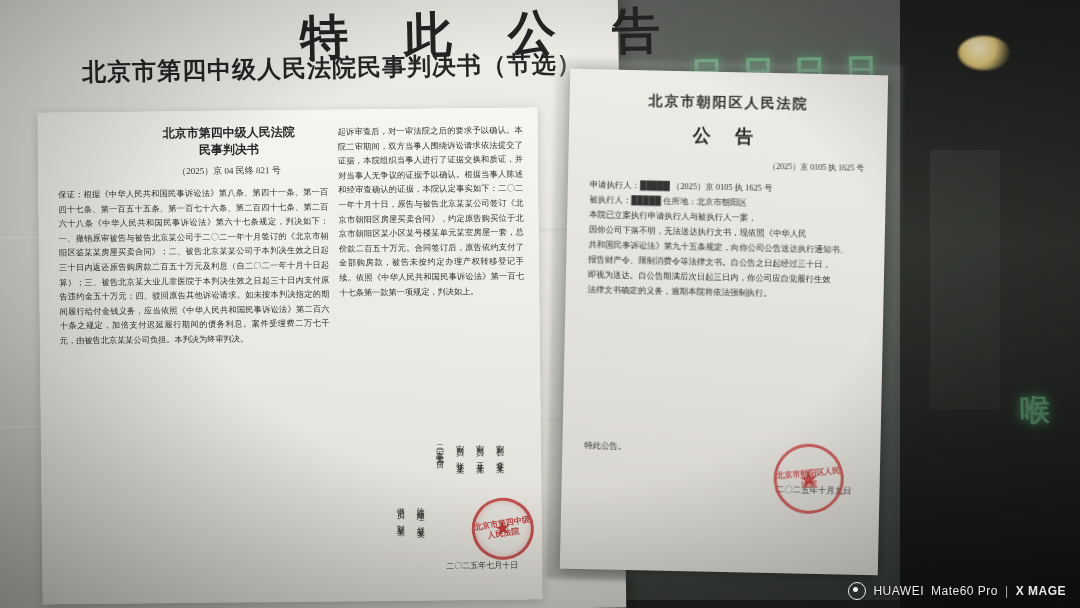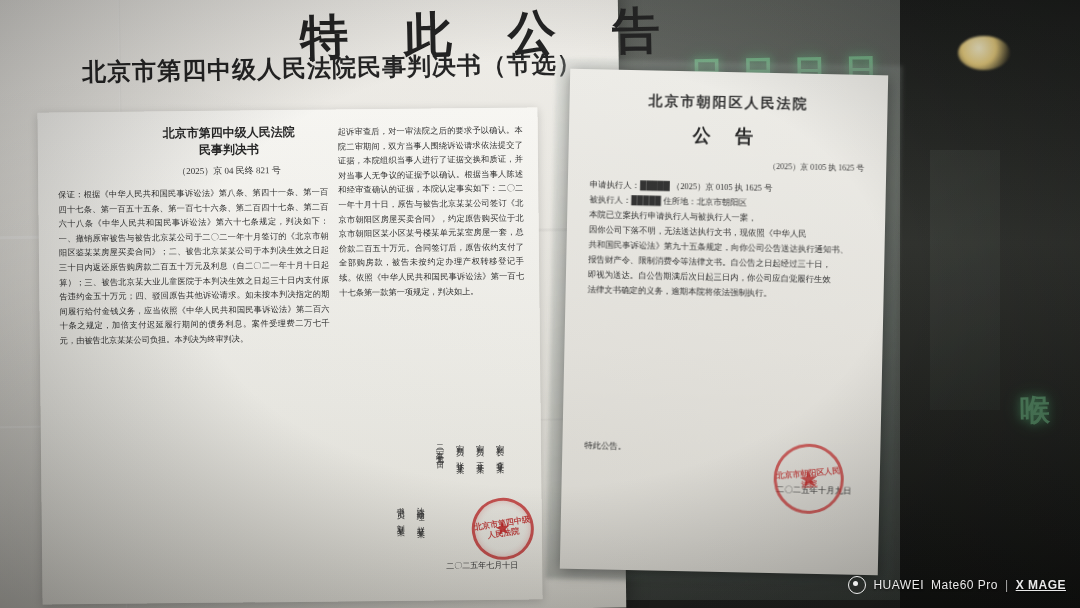--- a/index.html
+++ b/index.html
@@ -169,36 +169,36 @@
     position:absolute;right:36px;bottom:60px;width:64px;height:64px;border-radius:50%;
     border:3px solid rgba(195,35,35,.7);
     color:rgba(190,30,30,.75);
     display:flex;align-items:center;justify-content:center;
     font-size:8px;font-weight:700;text-align:center;
     transform:rotate(-6deg);
   }
   .notice-stamp:before{content:"★";position:absolute;font-size:20px;}
   
   .watermark{
-    position:absolute;right:14px;bottom:14px;
+    position:absolute;right:14px;bottom:8px;
     display:flex;align-items:center;gap:7px;
     color:#e9e9e9;font-size:12px;letter-spacing:.5px;
     text-shadow:0 1px 2px rgba(0,0,0,.8);
     font-family:"Liberation Sans", sans-serif;
   }
   .wm-logo{
     width:16px;height:16px;border-radius:50%;
     border:1.6px solid #ededed;display:inline-block;position:relative;
   }
   .wm-logo:after{
     content:"";position:absolute;left:3.6px;top:3.6px;width:5px;height:5px;
     border-radius:50%;background:#ededed;
   }
   .wm-sep{opacity:.7;}
-  .wm-x{font-weight:700;text-decoration:underline;}
+  .wm-x{font-weight:700;}
   .vignette{
     position:absolute;inset:0;pointer-events:none;
     background:radial-gradient(ellipse at 50% 45%, rgba(0,0,0,0) 45%, rgba(0,0,0,.38) 100%);
   }
   .blurwash{
     position:absolute;inset:0;pointer-events:none;
     background:linear-gradient(200deg,rgba(255,255,255,.05),rgba(0,0,0,.05));
   }
 </style>
 </head>

